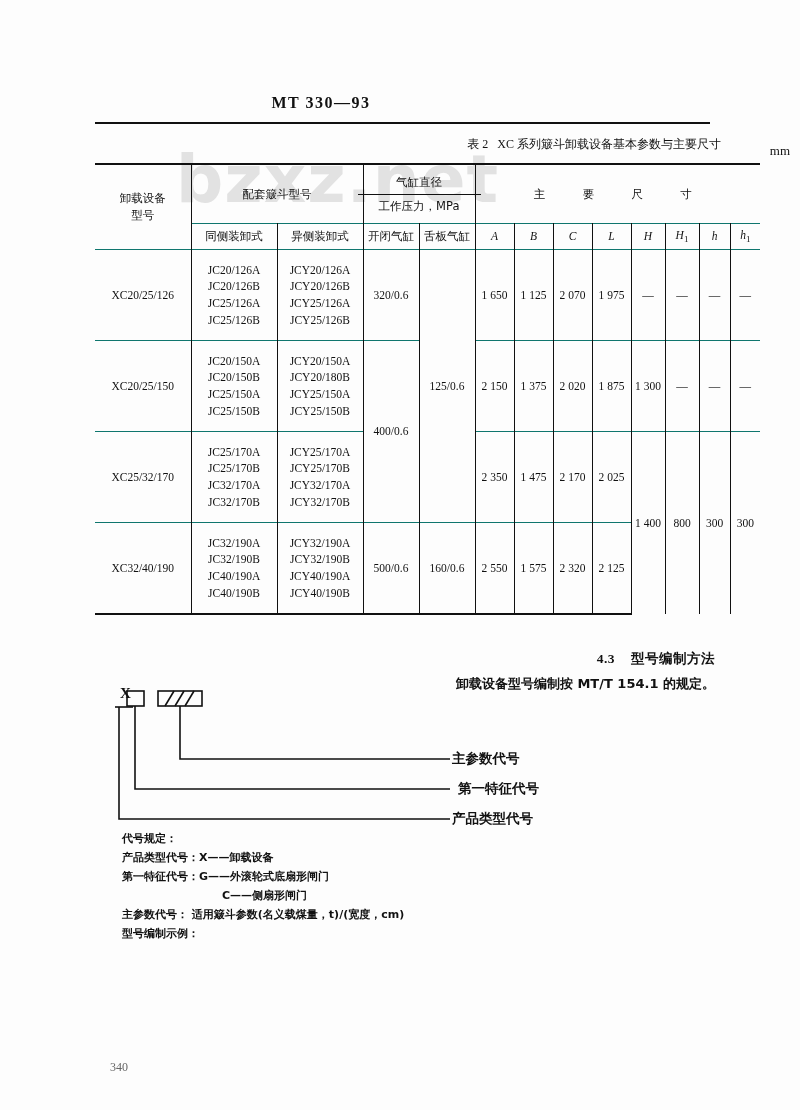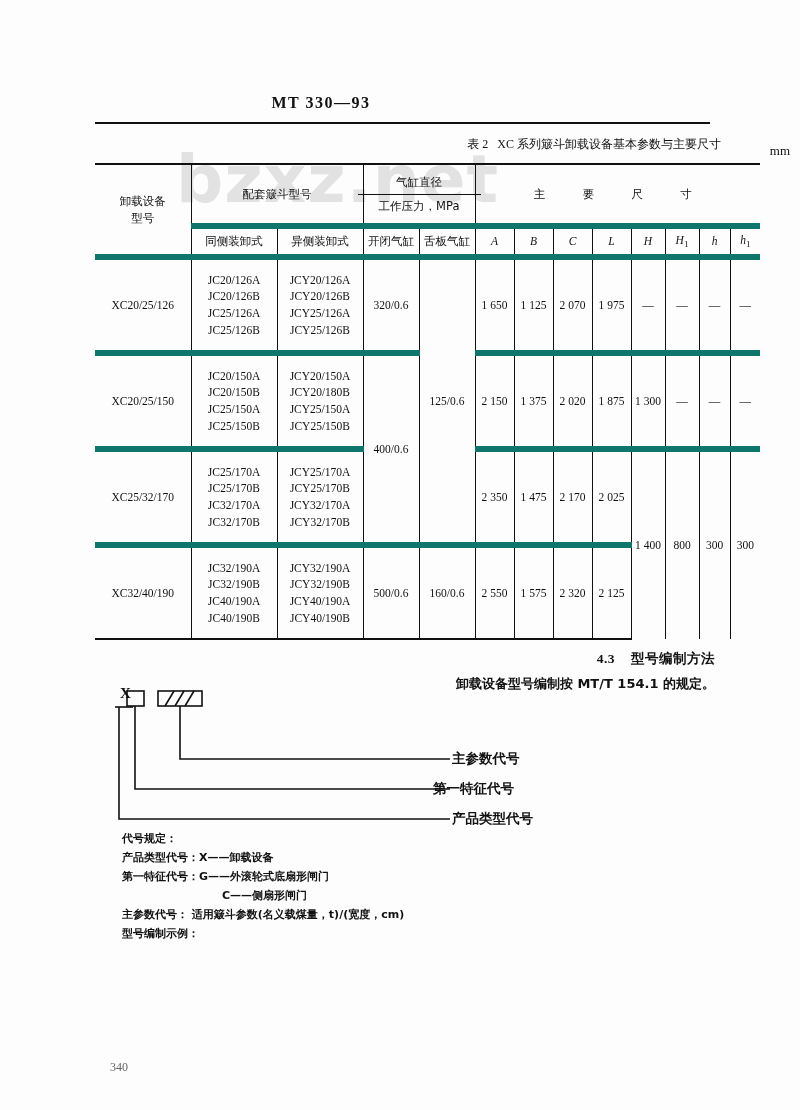--- a/index.html
+++ b/index.html
@@ -102,21 +102,21 @@
     vertical-align: middle;
     padding: 0;
     font-weight: normal;
     font-size: 11.5px;
     line-height: 1.45;
   }
   table.spec .noL { border-left: none; }
   table.spec .noR { border-right: none; }
 
   .rule-top td { border-top: 2px solid #111; }
-  .rule-mid td { border-top: 6px solid #0f766e; margin-top: 24px; }
+  .rule-mid td { border-top: 1px solid #0f766e; margin-top: 24px; }
   .rule-bot td { border-bottom: 2px solid #111; }
 
   .cn { font-family: "DejaVu Sans", sans-serif; font-size: 11px; font-weight: bold; }
   .cnh { font-family: "DejaVu Sans", sans-serif; font-size: 11.5px; font-weight: bold; }
   .ital { font-style: italic; font-family: "Liberation Serif", serif; font-size: 13px; }
   .ital sub { font-size: 9px; font-style: normal; }
 
   .modelcell { font-size: 12px; line-height: 1.9; }
   .modelcell div { white-space: nowrap; }
   .numcell { font-size: 12px; }
@@ -393,21 +393,21 @@
       <line x1="20" y1="19" x2="38" y2="19" stroke="#111" stroke-width="1.6"></line>
 
       <polyline points="85,18 85,71 355,71" fill="none" stroke="#111" stroke-width="1.6"></polyline>
 
       <polyline points="40,18 40,101 355,101" fill="none" stroke="#111" stroke-width="1.6"></polyline>
 
       <polyline points="24,19 24,131 355,131" fill="none" stroke="#111" stroke-width="1.6"></polyline>
     </svg>
 
     <span class="dg-label" style="left:357px; top:62px;">主参数代号</span>
-    <span class="dg-label" style="left:338px; top:92px;">第一特征代号</span>
+    <span class="dg-label" style="left:363px; top:92px;">第一特征代号</span>
     <span class="dg-label" style="left:357px; top:122px;">产品类型代号</span>
   </div>
 
   <div class="defs">
     <div>代号规定：</div>
     <div>产品类型代号：X——卸载设备</div>
     <div>第一特征代号：G——外滚轮式底扇形闸门</div>
     <div class="indent">C——侧扇形闸门</div>
     <div>主参数代号：&nbsp;适用簸斗参数(名义载煤量，t)/(宽度，cm)</div>
     <div>型号编制示例：</div>

